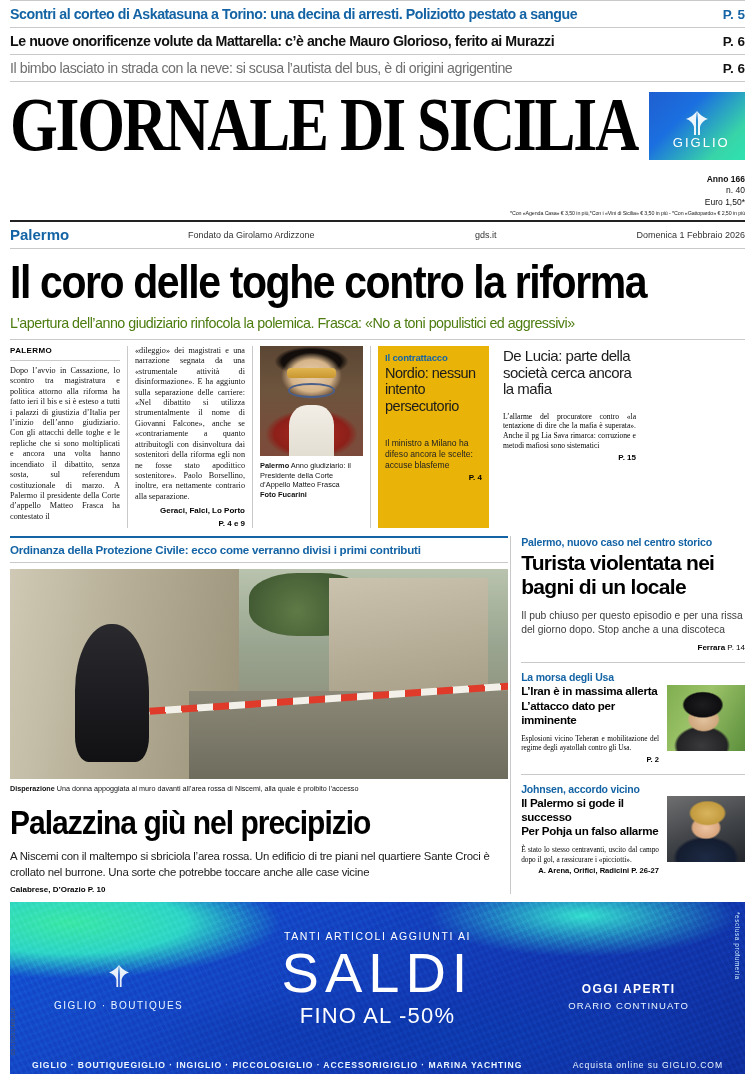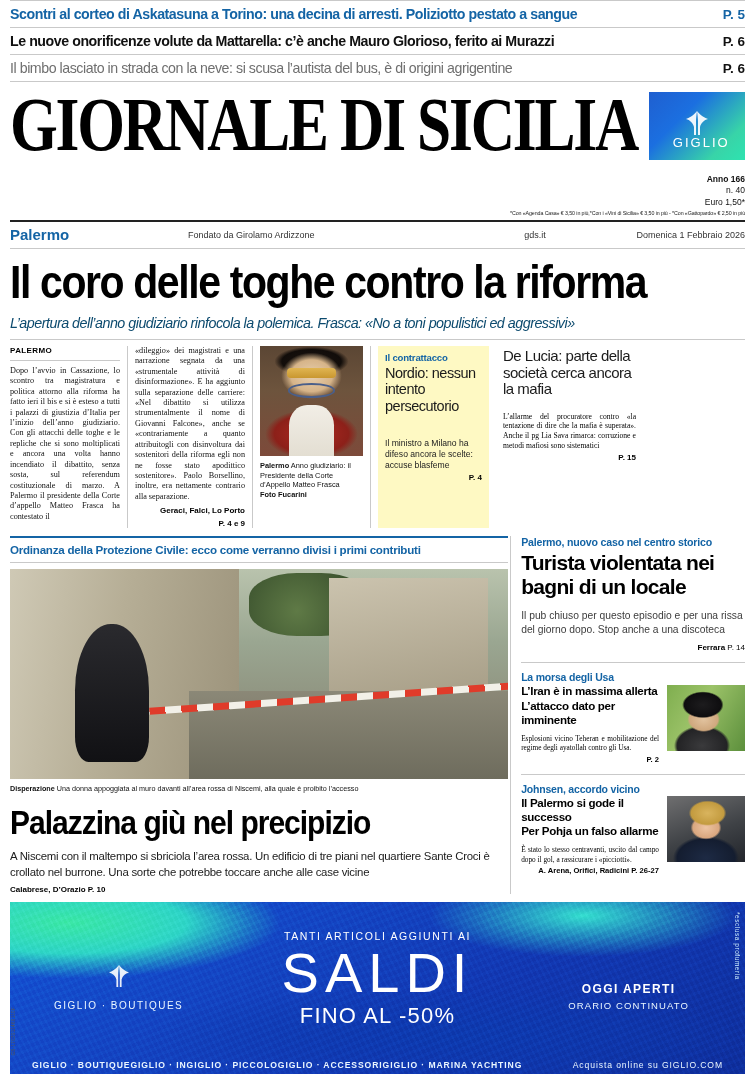--- a/index.html
+++ b/index.html
@@ -63,33 +63,33 @@
   .price-fine { font-size: 5.3px; text-align: right; padding: 2px 10px 0 0; color:#222; letter-spacing: -0.1px;}
 
   .infoline {
     display: flex; align-items: center;
     border-top: 2px solid #222; border-bottom: 1px solid #c9c9c9;
     margin: 4px 10px 0 10px; padding: 4px 0 5px 0;
     font-size: 9px; color: #333;
   }
   .infoline .city { color: #1464a5; font-weight: bold; font-size: 15px; width: 150px; }
   .infoline .founder { flex: 1; text-align: left; padding-left: 28px;}
-  .infoline .site { width: 120px; text-align: center; }
+  .infoline .site { width: 120px; text-align: left; }
   .infoline .date { width: 150px; text-align: right; }
 
   
   .lead { padding: 10px 10px 0 10px; }
   .lead h1 {
     font-size: 41px; font-weight: bold; letter-spacing: -1.4px;
     line-height: 1.04;
     transform: scaleY(1.12); transform-origin: left top;
   }
   .lead .deck {
-    font-size: 14.3px; color: #0c4a6e; letter-spacing: -0.5px;
-    padding-top: 13px; white-space: nowrap; font-style: italic;
+    font-size: 14.3px; color: #4d7c0f; letter-spacing: -0.5px;
+    padding-top: 13px; white-space: nowrap;
   }
 
   
   .lead-cols {
     display: flex; margin: 8px 10px 0 10px;
     border-top: 1px solid #c9c9c9; padding-top: 6px;
   }
   .col-a { width: 118px; padding-right: 7px; border-right: 1px solid #c9c9c9; }
   .col-b { width: 125px; padding: 0 7px; border-right: 1px solid #c9c9c9; }
   .col-photo { width: 118px; padding: 0 7px; border-right:1px solid #c9c9c9; }
@@ -127,21 +127,21 @@
     background: linear-gradient(180deg,#e0b552,#c9972f);
     border-radius: 4px;
   }
   .photo-judge .glasses {
     position:absolute; left:27%; right:27%; top:34%; height:13%;
     border: 2px solid #4a5f8a; border-radius: 50%;
   }
   .cap-photo { font-size: 7.4px; line-height: 1.3; padding-top: 5px; color:#111; }
   .cap-photo b { font-weight: bold; }
 
-  .gray-box { background: #fef9c3; padding: 6px 7px 8px 7px; height: 100%; }
+  .gray-box { background: #eab308; padding: 6px 7px 8px 7px; height: 100%; }
   .box-kicker { color:#1464a5; font-weight:bold; font-size:9.6px; letter-spacing:-0.2px; }
   .box-title {
     font-size: 14.5px; line-height: 1.12; letter-spacing: -0.5px;
     padding-top: 2px; color:#1b1b1b;
   }
   .box-sub { font-size: 8.6px; line-height: 1.3; padding-top: 24px; color:#222; }
   .page-ref { font-weight: bold; font-size: 8px; text-align: right; padding-top: 2px; }
 
   .col-last .box-title { font-size: 15px; line-height: 1.1; }
   .col-last .serif-sub {

